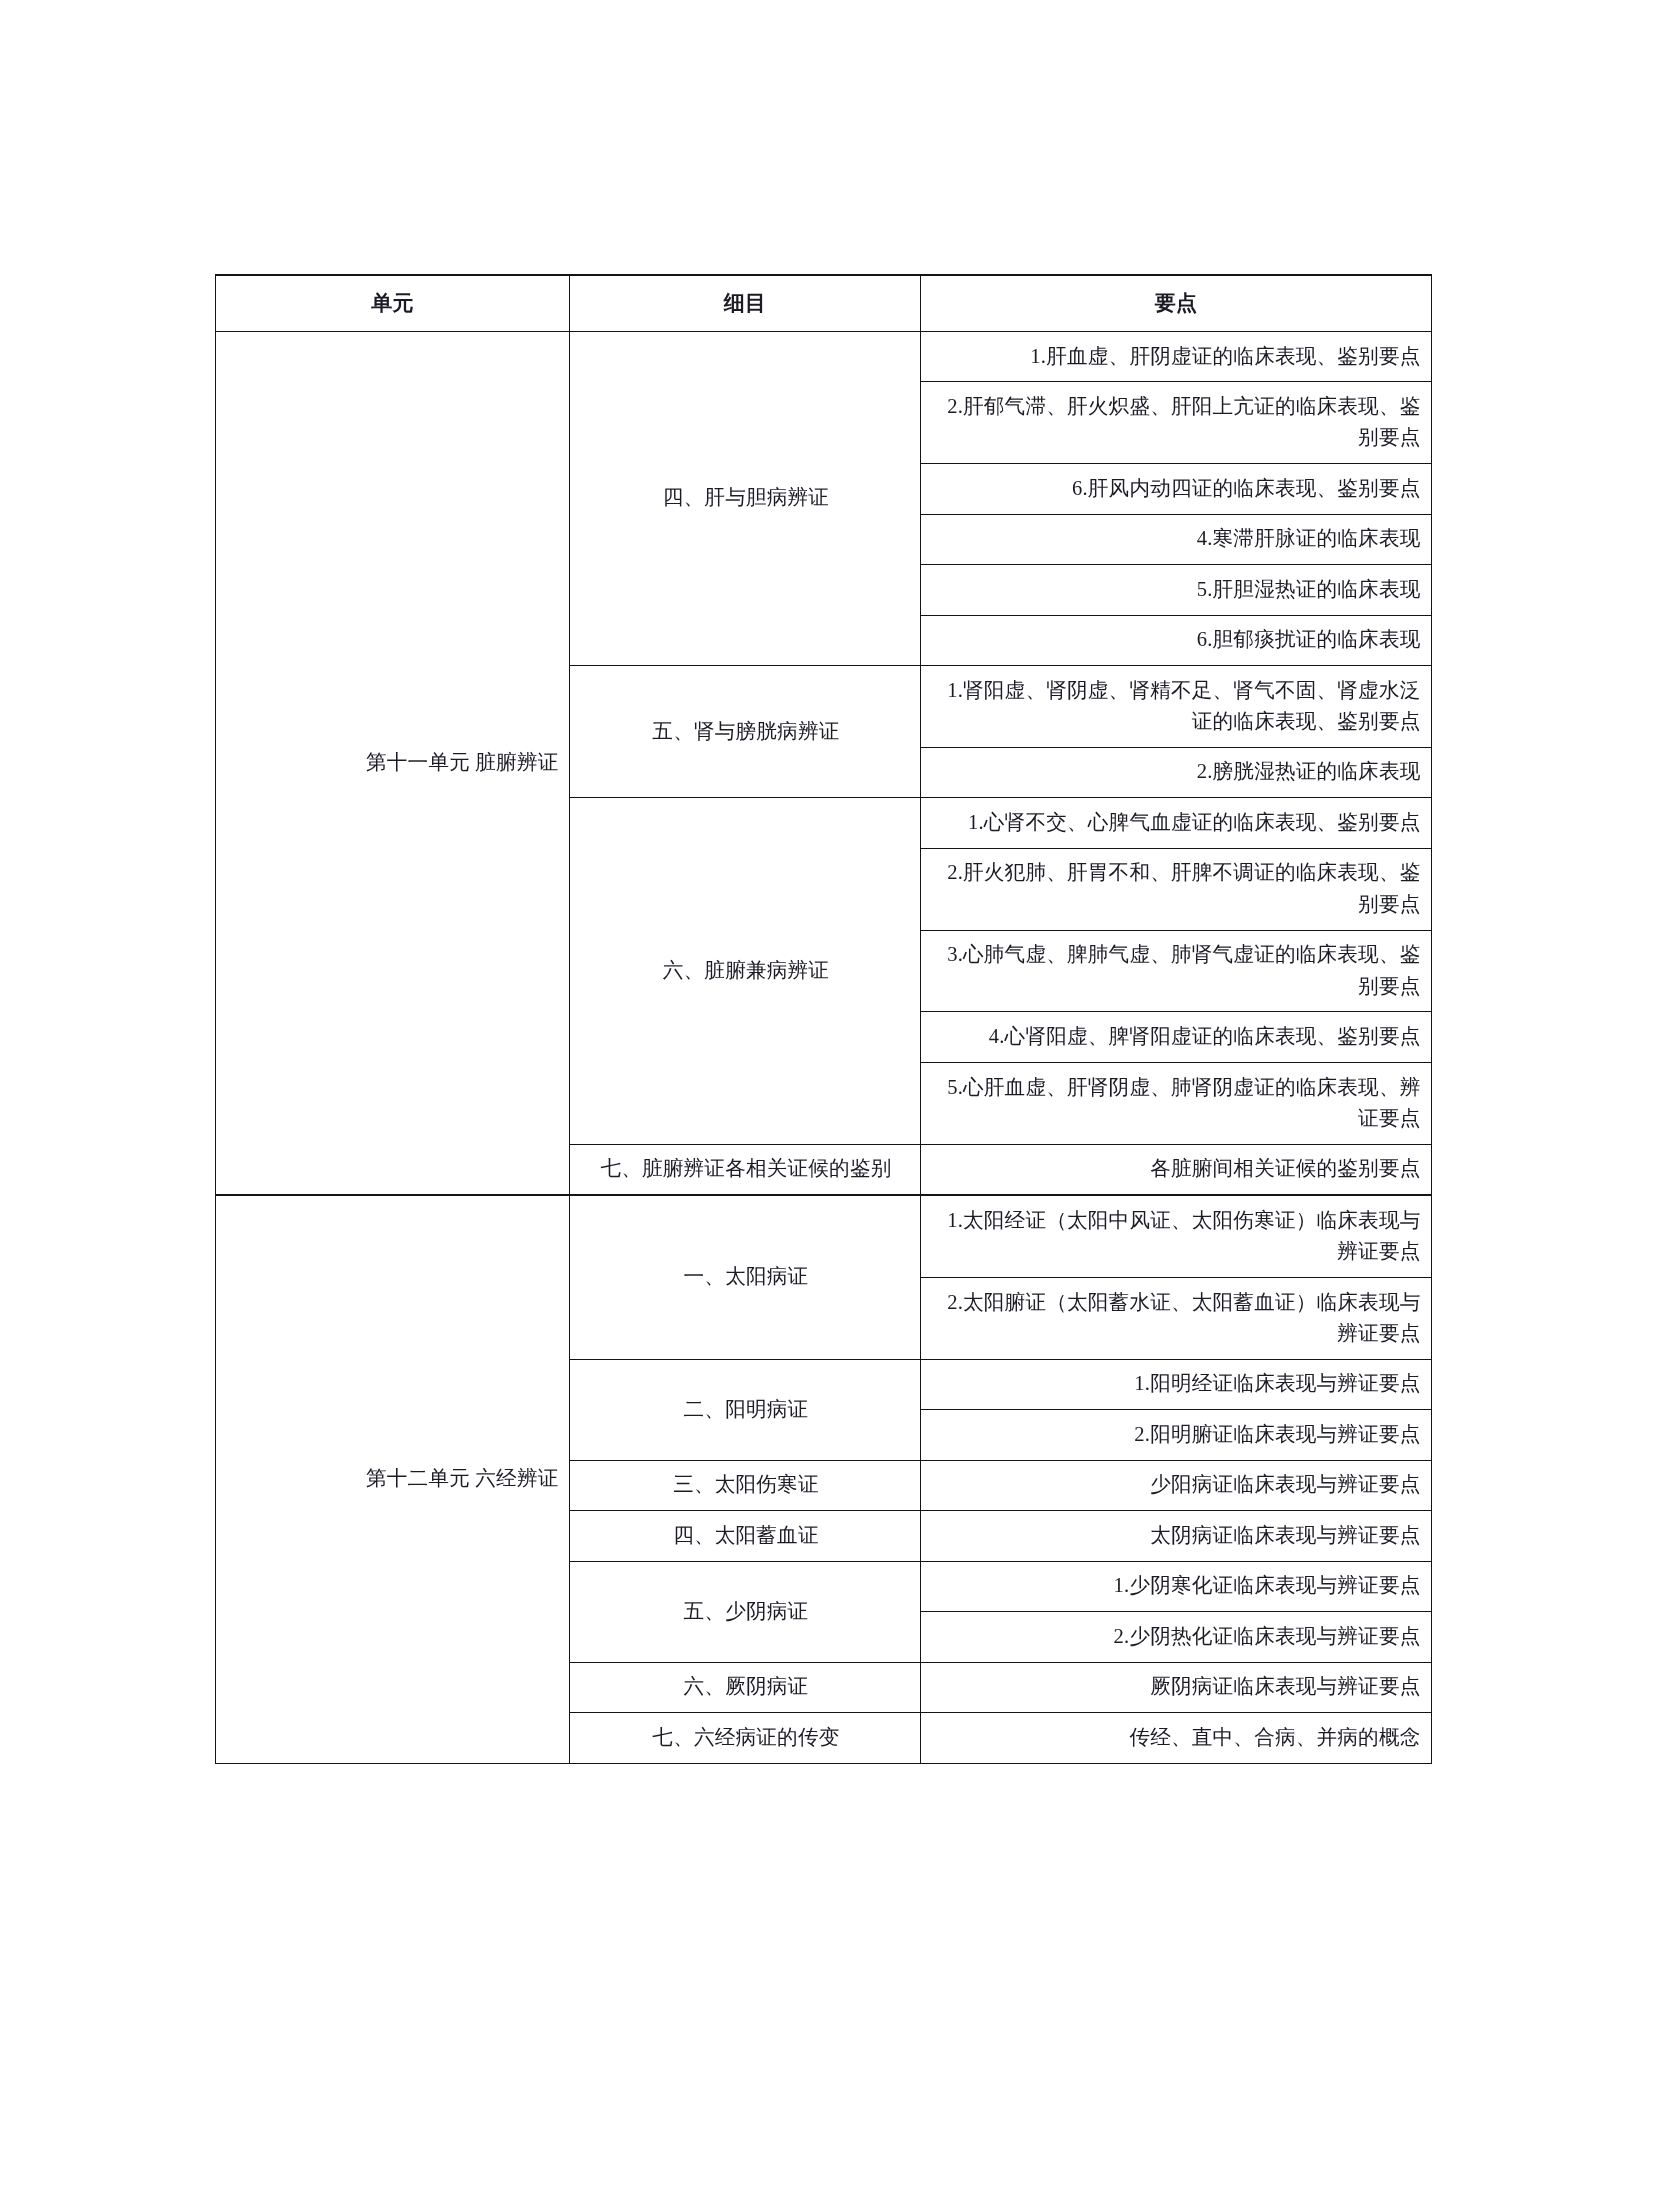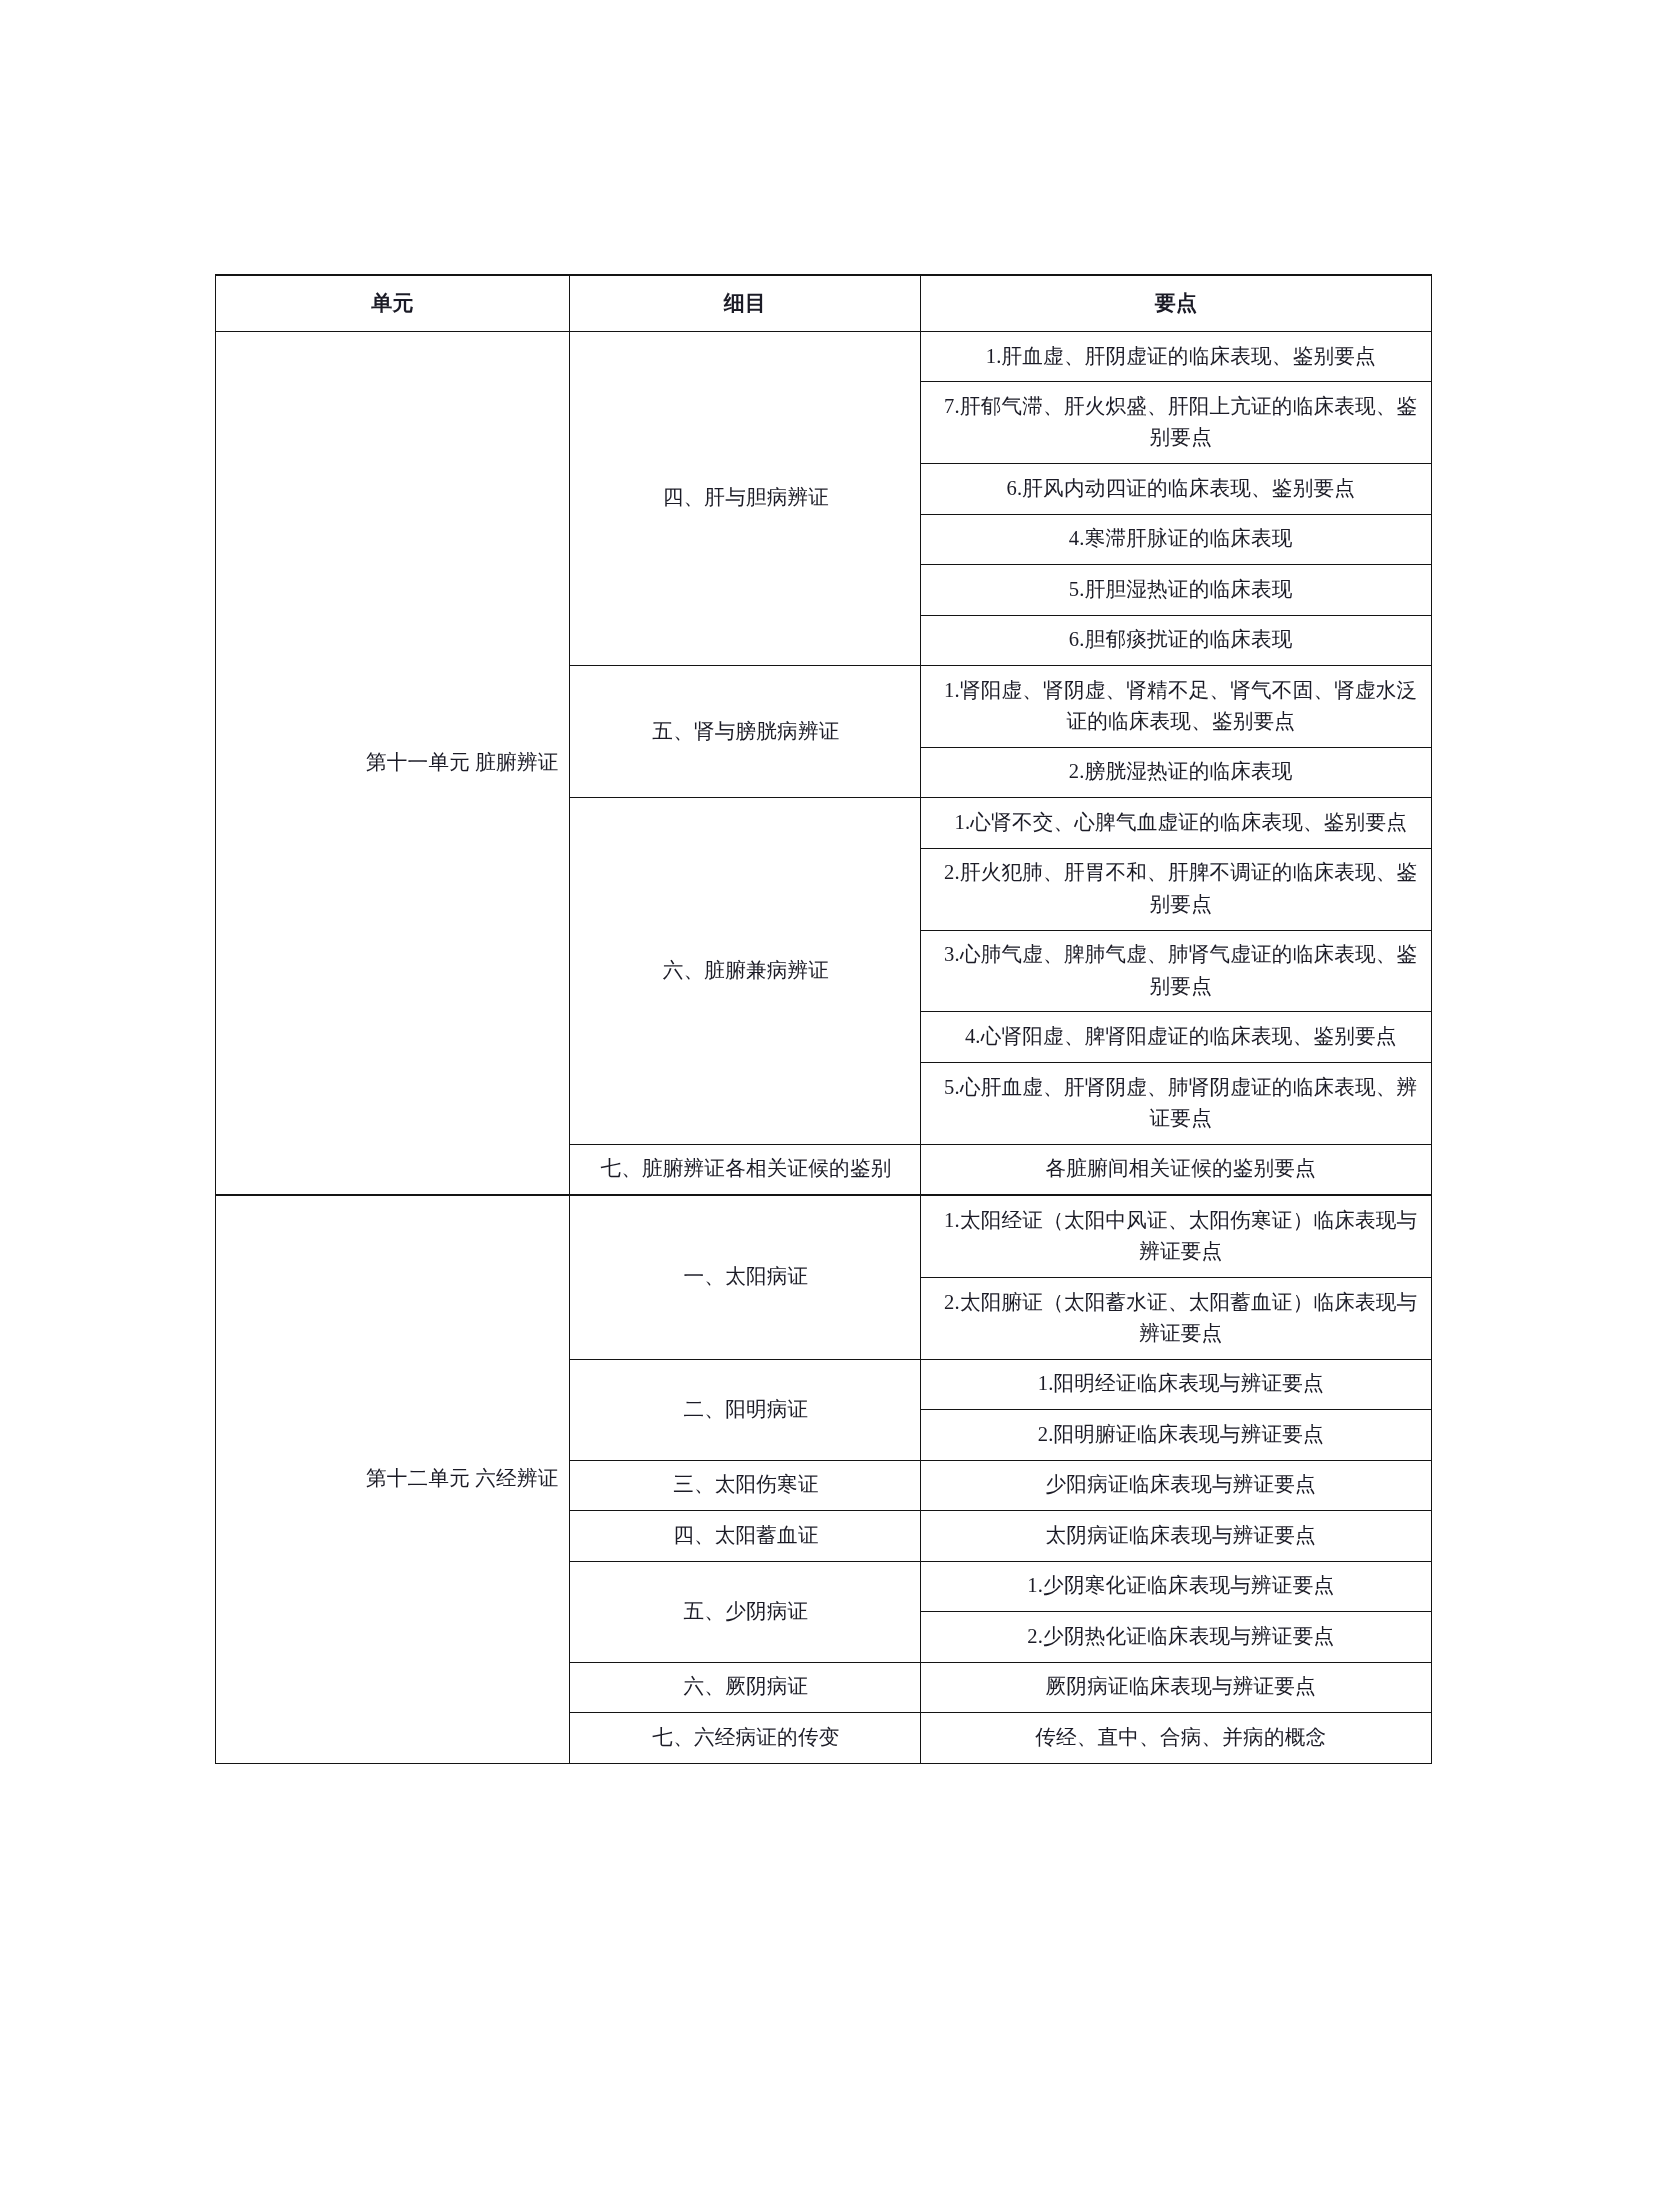--- a/index.html
+++ b/index.html
@@ -62,21 +62,21 @@
     text-align: right;
     padding-left: 13.4px;
     vertical-align: middle;
   }
   table.syllabus td.detail-cell {
     text-align: center;
     padding-left: 12.4px;
     vertical-align: middle;
   }
   table.syllabus td.point-cell {
-    text-align: center;
+    text-align: right;
     padding-left: 20px;
     vertical-align: middle;
   }
   table.syllabus tr.section-start > td {
     border-top-width: 2.9px;
   }
   .page-number {
     position: absolute;
     left: 0;
     top: 2084px;
@@ -106,21 +106,21 @@
           <th>要点</th>
         </tr>
       </thead>
       <tbody id="syllabus-body">
           <tr>
             <td class="unit-cell" rowspan="14">第十一单元  脏腑辨证</td>
             <td class="detail-cell" rowspan="6">四、肝与胆病辨证</td>
             <td class="point-cell">1.肝血虚、肝阴虚证的临床表现、鉴别要点</td>
           </tr>
           <tr>
-            <td class="point-cell">7.肝郁气滞、肝火炽盛、肝阳上亢证的临床表现、鉴别要点</td>
+            <td class="point-cell">2.肝郁气滞、肝火炽盛、肝阳上亢证的临床表现、鉴别要点</td>
           </tr>
           <tr>
             <td class="point-cell">6.肝风内动四证的临床表现、鉴别要点</td>
           </tr>
           <tr>
             <td class="point-cell">4.寒滞肝脉证的临床表现</td>
           </tr>
           <tr>
             <td class="point-cell">5.肝胆湿热证的临床表现</td>
           </tr>

